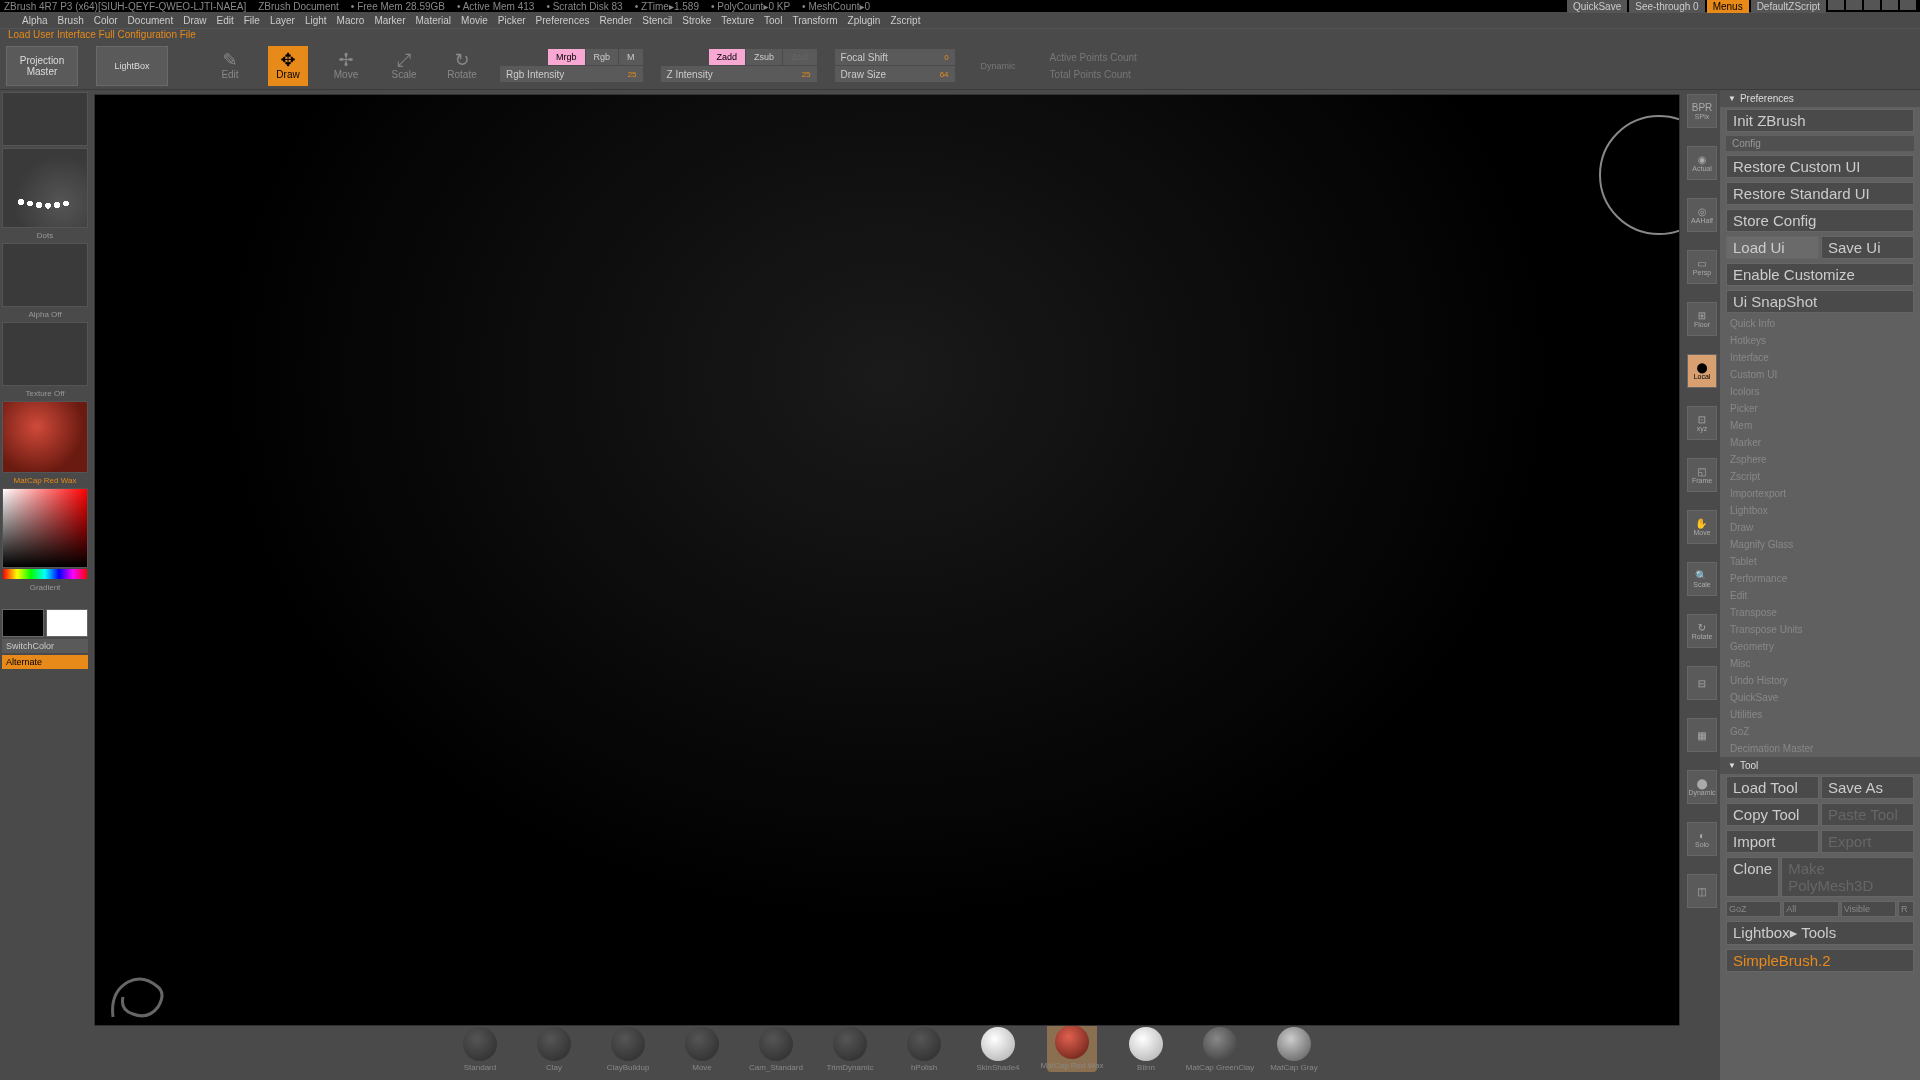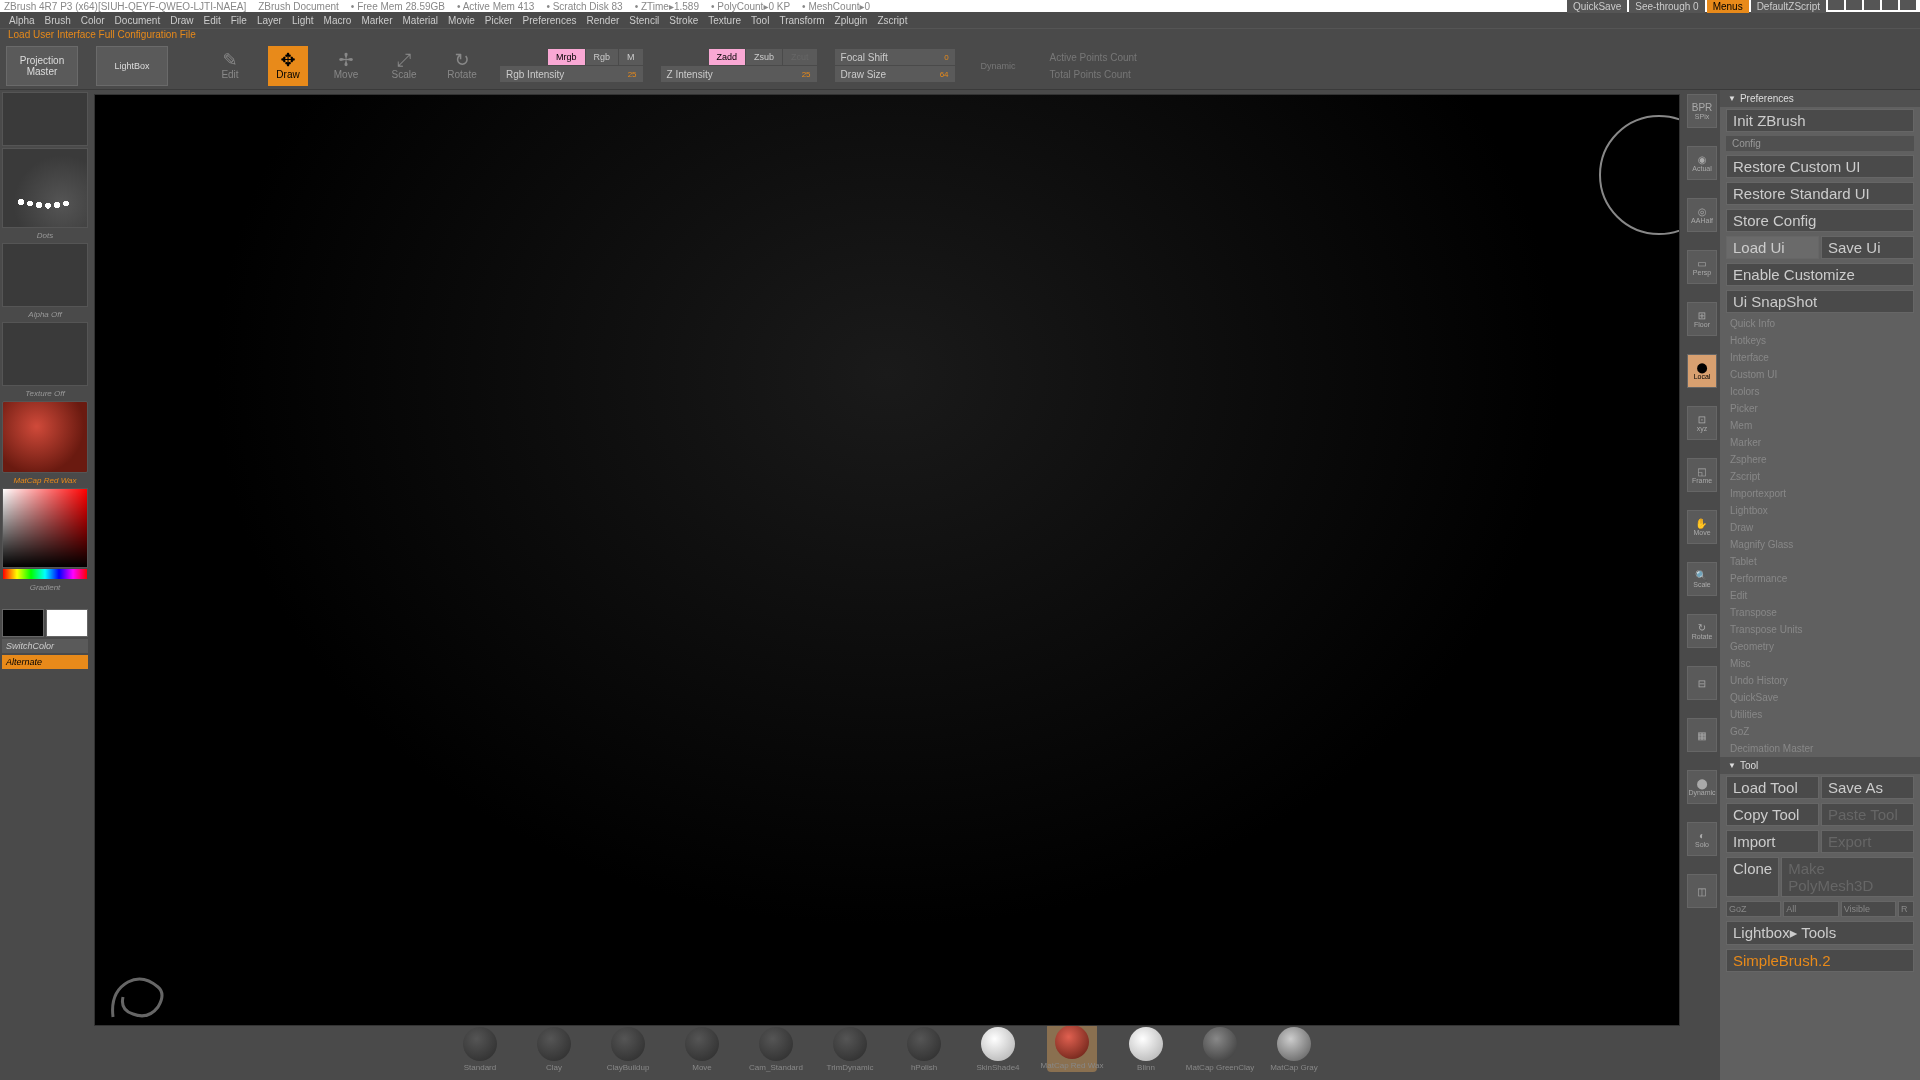--- a/index.html
+++ b/index.html
@@ -1,27 +1,27 @@
 <!DOCTYPE html>
 <html><head>
 <meta charset="utf-8">
 <style>
 * { margin: 0; padding: 0; box-sizing: border-box; font-family: Tahoma, Arial, sans-serif; font-size: 10px; user-select: none; }
 body { background: #4a4a4a; width: 1920px; height: 1080px; overflow: hidden; color: #c0c0c0; }
 
 
-.titlebar { height: 12px; background: #ffffff; display: flex; align-items: center; padding: 0 4px; font-size: 9px; color: #888; }
+.titlebar { height: 12px; background: #000000; display: flex; align-items: center; padding: 0 4px; font-size: 9px; color: #888; }
 .titlebar .seg { margin-right: 12px; white-space: nowrap; }
 .titlebar .right { margin-left: auto; display: flex; gap: 2px; }
 .titlebar .tbtn { background: #555; padding: 1px 6px; color: #ccc; cursor: pointer; }
 .titlebar .tbtn.orange { background: #e88a1a; color: #000; }
 .titlebar .winbtn { width: 16px; height: 10px; background: #555; }
 
 
-.menubar { height: 16px; background: #4a4a4a; display: flex; align-items: center; padding: 0 4px; font-size: 9px; }
+.menubar { height: 16px; background: #4a4a4a; display: flex; align-items: center; padding: 0 17px; font-size: 9px; }
 .menubar span { padding: 0 5px; color: #ccc; cursor: pointer; }
 
 
 .statusline { height: 14px; background: #4a4a4a; padding: 0 8px; font-size: 10px; color: #e88a1a; border-top: 1px solid #555; }
 
 
 .toolbar { height: 48px; background: #4a4a4a; display: flex; align-items: center; padding: 2px 6px; gap: 18px; border-bottom: 1px solid #3a3a3a;}
 .tb-wide { width: 72px; height: 40px; background: #5a5a5a; border: 1px solid #6a6a6a; display: flex; flex-direction: column; align-items: center; justify-content: center; font-size: 9px; color: #ddd; cursor: pointer; text-align: center; }
 .tb-icon { width: 40px; height: 40px; background: #4a4a4a; display: flex; flex-direction: column; align-items: center; justify-content: center; font-size: 8px; color: #888; cursor: pointer; }
 .tb-icon.active { background: #e88a1a; color: #000; }
@@ -31,21 +31,21 @@
 .tb-chip { height: 16px; padding: 0 8px; background: #5a5a5a; color: #ccc; font-size: 9px; display: flex; align-items: center; cursor: pointer; }
 .tb-chip.active { background: #f9a8d4; color: #000; margin-left: 48px; }
 .tb-slider { height: 16px; padding: 0 6px; background: #5a5a5a; color: #ccc; font-size: 9px; display: flex; align-items: center; min-width: 120px; position: relative; }
 .tb-slider .val { color: #e88a1a; margin-left: auto; font-size: 8px; }
 .tb-stats { margin-left: 8px; font-size: 9px; color: #777; display: flex; flex-direction: column; gap: 6px; }
 
 
 .main { display: flex; height: calc(100% - 90px); }
 
 
-.leftpanel { width: 90px; background: #4a4a4a; padding: 2px; display: flex; flex-direction: column; gap: 2px; font-style: italic; }
+.leftpanel { width: 90px; background: #4a4a4a; padding: 2px; display: flex; flex-direction: column; gap: 2px; }
 .lp-box { background: #3a3a3a; border: 1px solid #555; min-height: 44px; }
 .lp-brush { height: 80px; background: radial-gradient(circle at 70% 70%, #555 0%, #3a3a3a 60%); border: 1px solid #555; position: relative; }
 .lp-brush::after { content: ""; position: absolute; left: 12px; top: 38px; width: 60px; height: 30px; background: radial-gradient(circle at 10% 50%, #fff 3px, transparent 3px), radial-gradient(circle at 25% 55%, #fff 3px, transparent 3px), radial-gradient(circle at 40% 60%, #fff 3px, transparent 3px), radial-gradient(circle at 55% 62%, #fff 3px, transparent 3px), radial-gradient(circle at 70% 60%, #fff 3px, transparent 3px), radial-gradient(circle at 85% 55%, #fff 3px, transparent 3px); }
 .lp-label { font-size: 8px; color: #999; text-align: center; padding: 1px 0; }
 .lp-label.orange { color: #e88a1a; }
 .lp-mat { height: 72px; background: radial-gradient(circle at 40% 35%, #d04a3a, #6a1a10 70%); border: 1px solid #555; border-radius: 2px; }
 .lp-color { height: 80px; border: 1px solid #555; background: linear-gradient(to right, #fff, #f00), linear-gradient(to bottom, transparent, #000); background-blend-mode: multiply; position: relative; }
 .lp-color::before { content: ""; position: absolute; left: 0; right: 0; bottom: -12px; height: 10px; background: linear-gradient(to right, #f00, #ff0, #0f0, #0ff, #00f, #f0f, #f00); }
 .lp-swatches { display: flex; gap: 2px; margin-top: 14px; }
 .lp-sw { flex: 1; height: 28px; border: 1px solid #666; }

